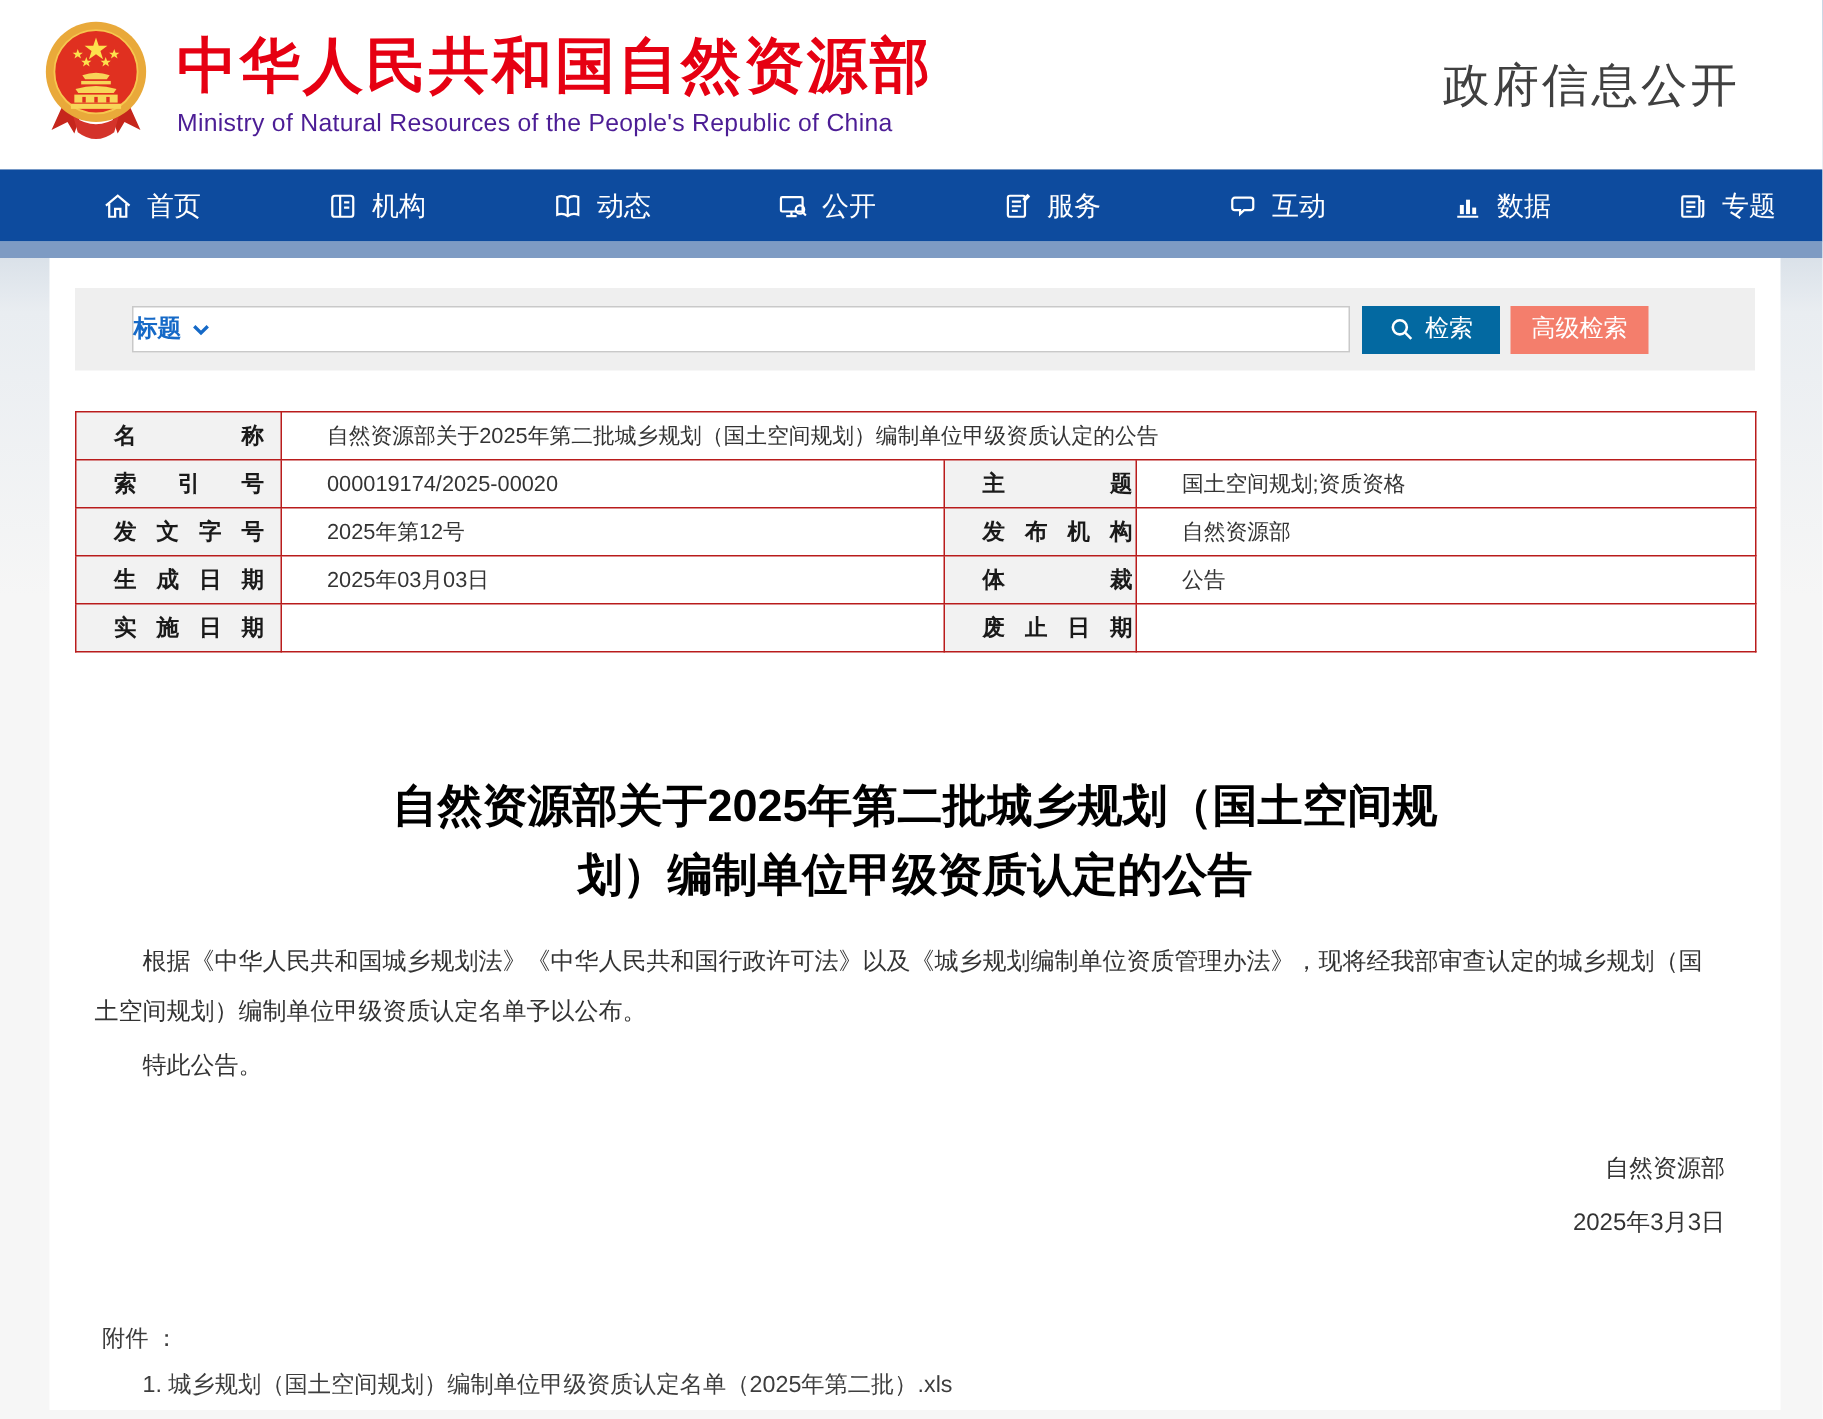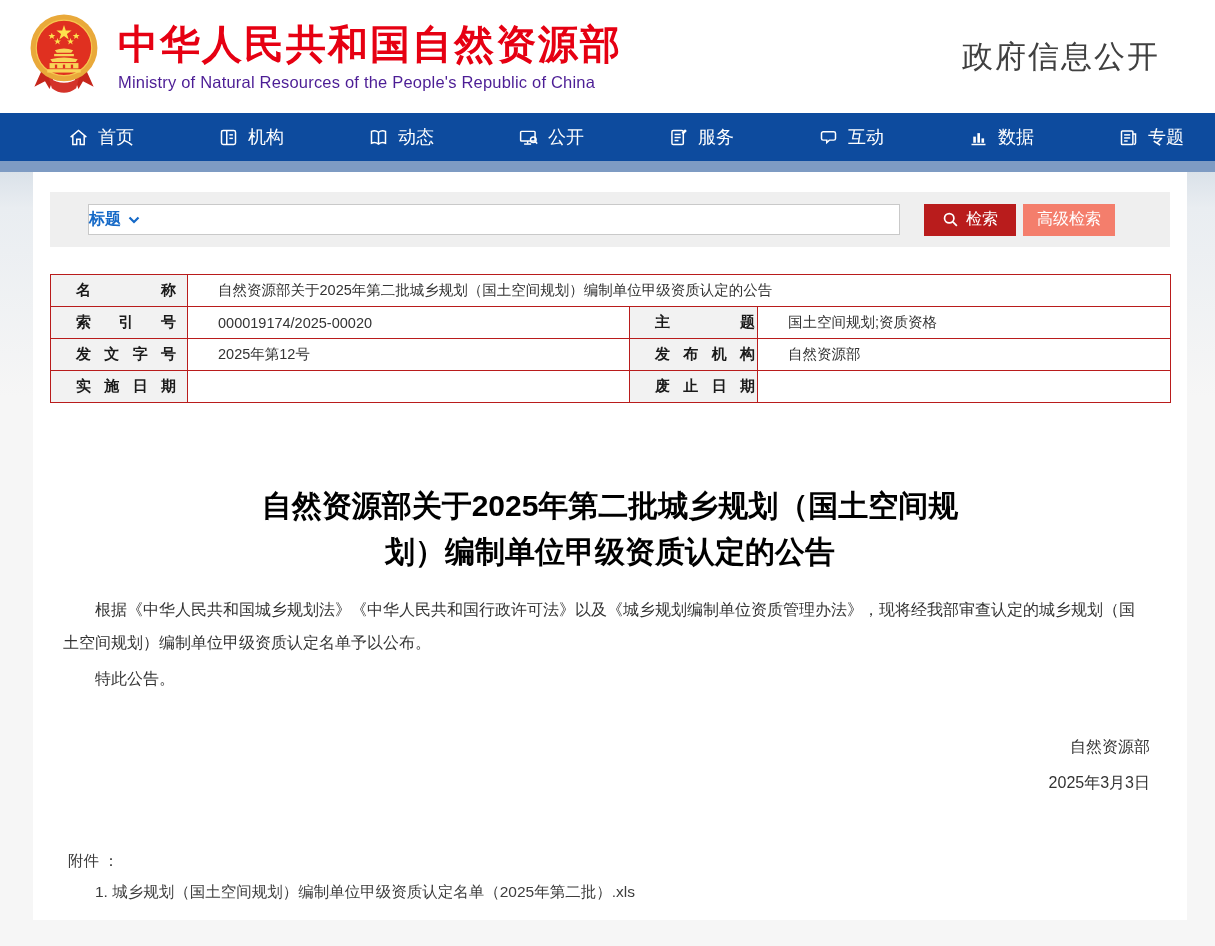--- a/index.html
+++ b/index.html
@@ -22,21 +22,21 @@
   .nav-strip { height:11px; background:#7e9bc3; }
 
   
   .content { width:1154px; margin-left:33px; background:#fff; min-height:748px; padding-top:20px; }
 
   .search-bar { margin:0 17px; background:#efefef; height:55px; display:flex; align-items:center; padding:0 17px 0 38px; }
   .search-box { width:812px; height:31px; background:#fff; border:1px solid #c9c9c9; display:flex; align-items:center; }
   .field-selector { display:flex; align-items:center; gap:7px; color:#1569c7; font-size:16px; font-weight:bold; cursor:pointer; flex:none; }
   .search-input { border:none; outline:none; flex:1; height:100%; font-size:14px; background:transparent; }
   .btn { height:32px; width:92px; border:none; color:#fff; font-size:16px; display:flex; align-items:center; justify-content:center; gap:7px; cursor:pointer; font-family:inherit; }
-  .btn-search { background:#b91c1c; margin-left:24px; }
+  .btn-search { background:#0369a1; margin-left:8px; }
   .btn-advanced { background:#f47e6c; margin-left:7px; }
 
   
   .meta-table { margin:27px 17px 0; width:1120px; border-collapse:collapse; table-layout:fixed; }
   .meta-table th, .meta-table td { border:1px solid #b91c1c; height:32px; vertical-align:middle; }
   .meta-table th { background:#f2f2f2; text-align:left; padding-left:25px; font-size:15px; color:#1a1a1a; font-weight:bold; }
   .meta-table td { padding-left:30px; font-size:14.5px; color:#333; }
   .mlabel { display:inline-block; width:100px; text-align:justify; text-align-last:justify; }
 
   
@@ -196,20 +196,26 @@
       <th><span class="mlabel">主题</span></th>
       <td>国土空间规划;资质资格</td>
     </tr>
     <tr>
       <th><span class="mlabel">发文字号</span></th>
       <td>2025年第12号</td>
       <th><span class="mlabel">发布机构</span></th>
       <td>自然资源部</td>
     </tr>
     <tr>
+      <th><span class="mlabel">生成日期</span></th>
+      <td>2025年03月03日</td>
+      <th><span class="mlabel">体裁</span></th>
+      <td>公告</td>
+    </tr>
+    <tr>
       <th><span class="mlabel">实施日期</span></th>
       <td></td>
       <th><span class="mlabel">废止日期</span></th>
       <td></td>
     </tr>
   </tbody>
     </table>
 
   <h1 class="doc-title">自然资源部关于2025年第二批城乡规划（国土空间规划）编制单位甲级资质认定的公告</h1>
 

